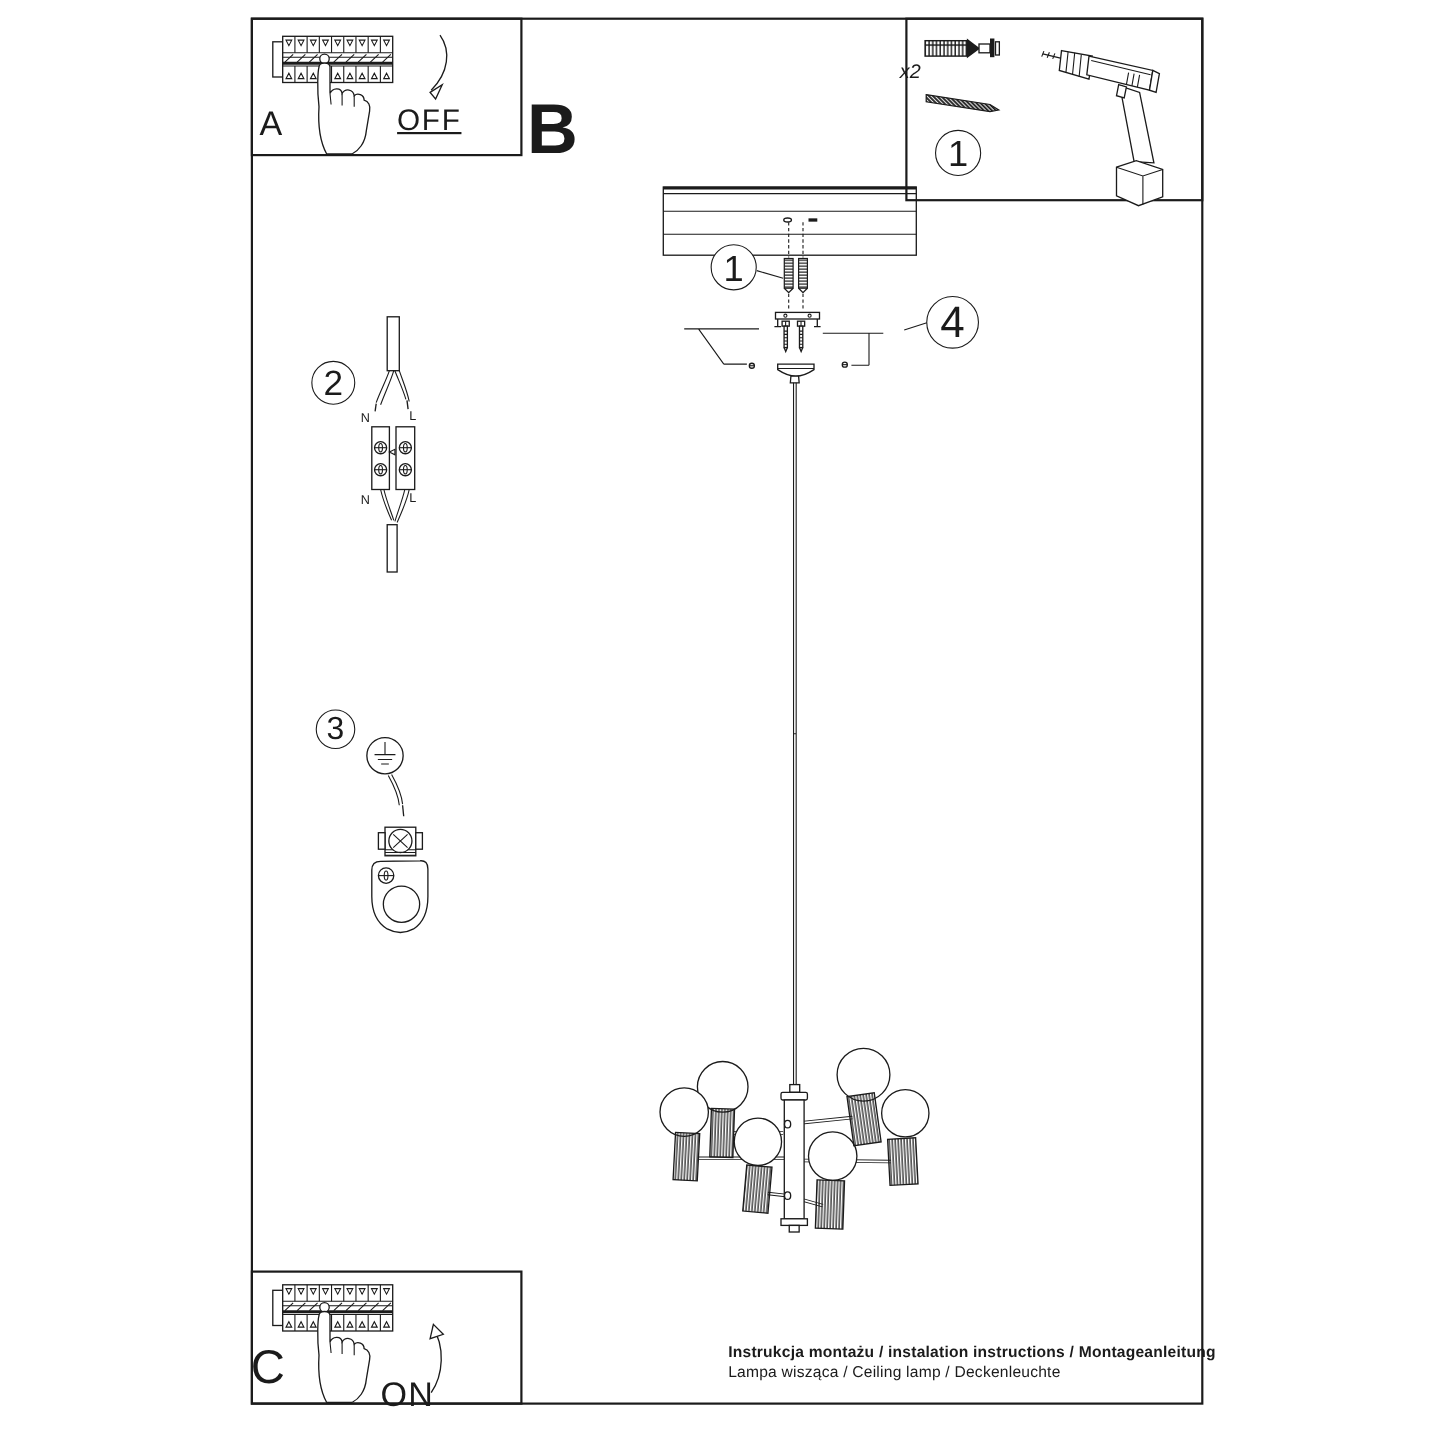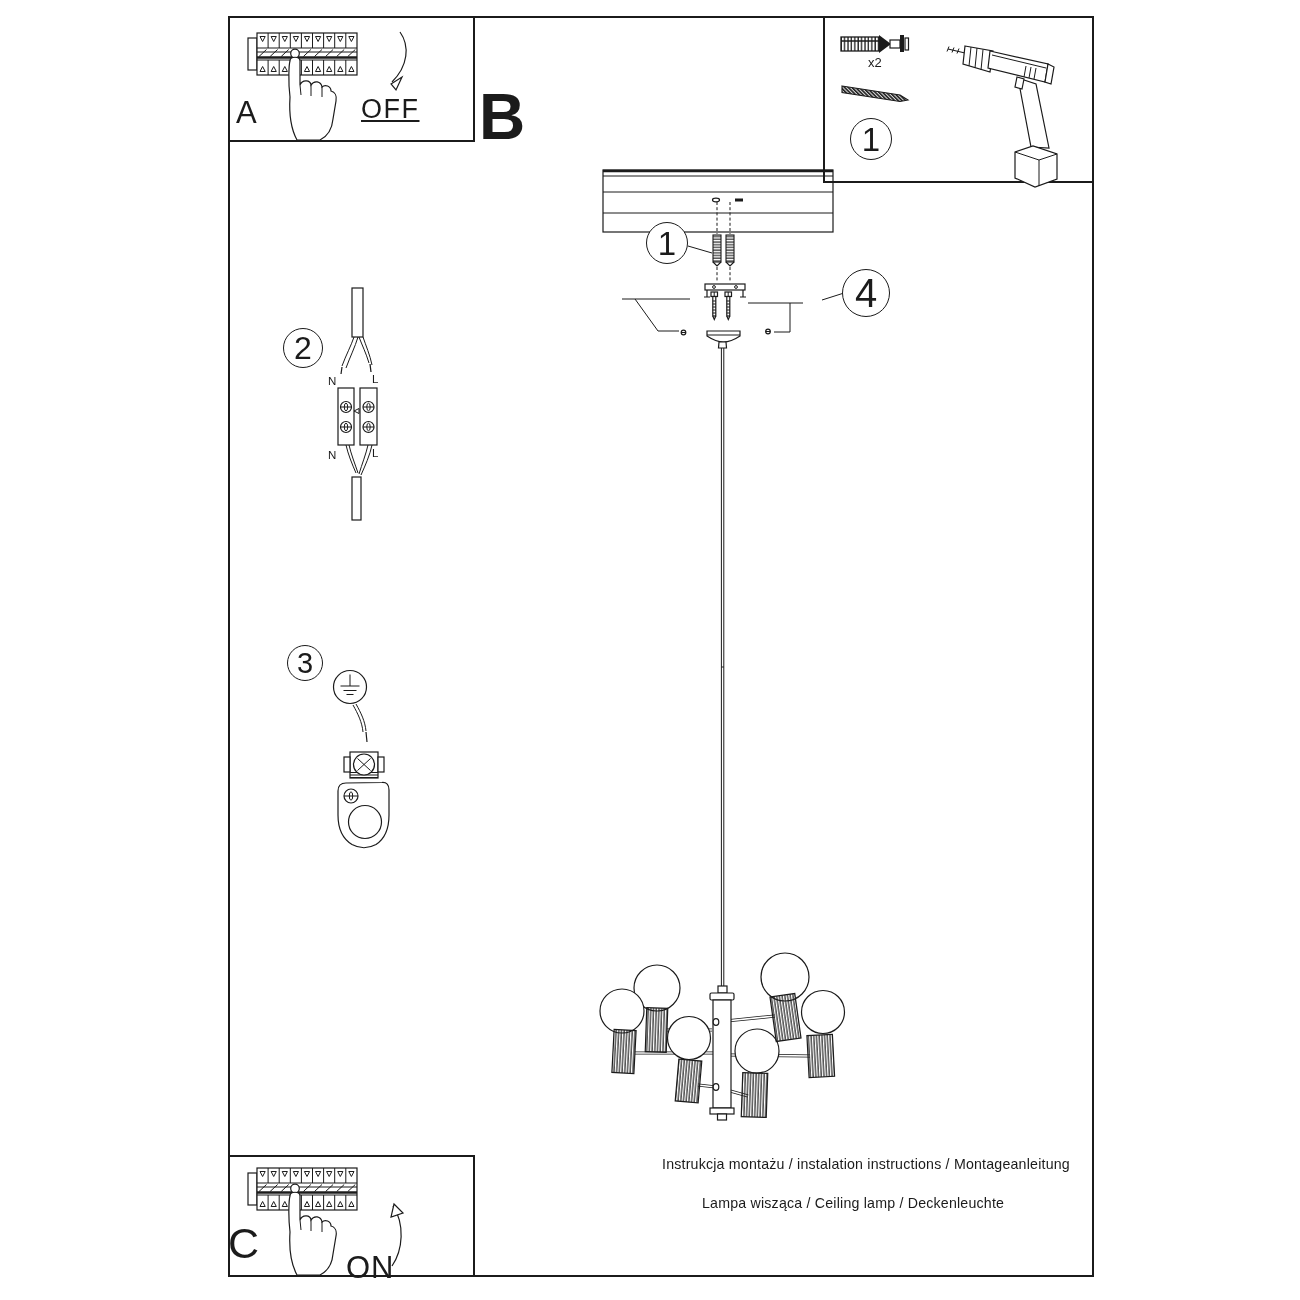--- a/index.html
+++ b/index.html
@@ -93,21 +93,21 @@
     <path class="fw" d="M218,44 L224,47 L221,64 L215,62 Z"></path>
     <path class="lnt" d="M196,46l-2,11 M201,47l-2,11 M206,48l-2,11"></path>
     <path class="fw" d="M188,58 L206,64 L219,128 L201,127 Z"></path>
     <path class="fw" d="M187,57 L194,59 L192,69 L185,67 Z"></path>
     <g>
       <path class="fw" d="M185,132 L203,126 L227,134 L227,159 L205,167 L185,158 Z"></path>
       <path class="lnt" d="M185,132 L209,140 L227,134 M209,140 L209,166"></path>
     </g>
   </g>
 </svg>
-<span class="lbl" style="left:868px; top:55px; font-size:13px; ">x2</span>
+<span class="lbl" style="left:818px; top:55px; font-size:18px; font-style:italic;">x2</span>
 <div class="callout" style="left:850px; top:118px; width:42px; height:42px; font-size:33px;">
     <span>1</span>
   </div>
 
 <svg class="abs" style="left:560px; top:160px;" width="340" height="985" viewBox="0 0 340 985" xmlns="http://www.w3.org/2000/svg">
   <defs>
     <pattern id="pv" width="2.7" height="4" patternUnits="userSpaceOnUse">
       <path d="M1,0V4" stroke="#1b1b1b" stroke-width="1.15" fill="none"></path>
     </pattern>
     <pattern id="ph" width="4" height="2.7" patternUnits="userSpaceOnUse">
@@ -306,14 +306,14 @@
 <svg class="abs" style="left:242px; top:1164px;" width="235" height="112" viewBox="0 0 235 112" xmlns="http://www.w3.org/2000/svg">
   <use href="#g-breaker" transform="translate(6,4)"></use>
   <g>
     <path class="ln" d="M150,102 C161,86 163,60 151,42"></path>
     <path class="fw" d="M152,40 L161,49 L149,53 Z"></path>
   </g>
 </svg>
 <span class="lbl" style="left:228px; top:1219px; font-size:43px;">C</span>
 <span class="lbl" style="left:346px; top:1222px; font-size:31px; letter-spacing:1px;margin-top:28px;">ON</span>
 
-<span class="footer-line" style="top:1156px;">Instrukcja montażu / instalation instructions / Montageanleitung</span>
-<span class="footer-line" style="top:1195px;margin-left:40px;">Lampa wisząca / Ceiling lamp / Deckenleuchte</span>
+<span class="footer-line" style="top:1222px;font-weight:bold;">Instrukcja montażu / instalation instructions / Montageanleitung</span>
+<span class="footer-line" style="top:1240px;">Lampa wisząca / Ceiling lamp / Deckenleuchte</span>
 
 </body></html>

